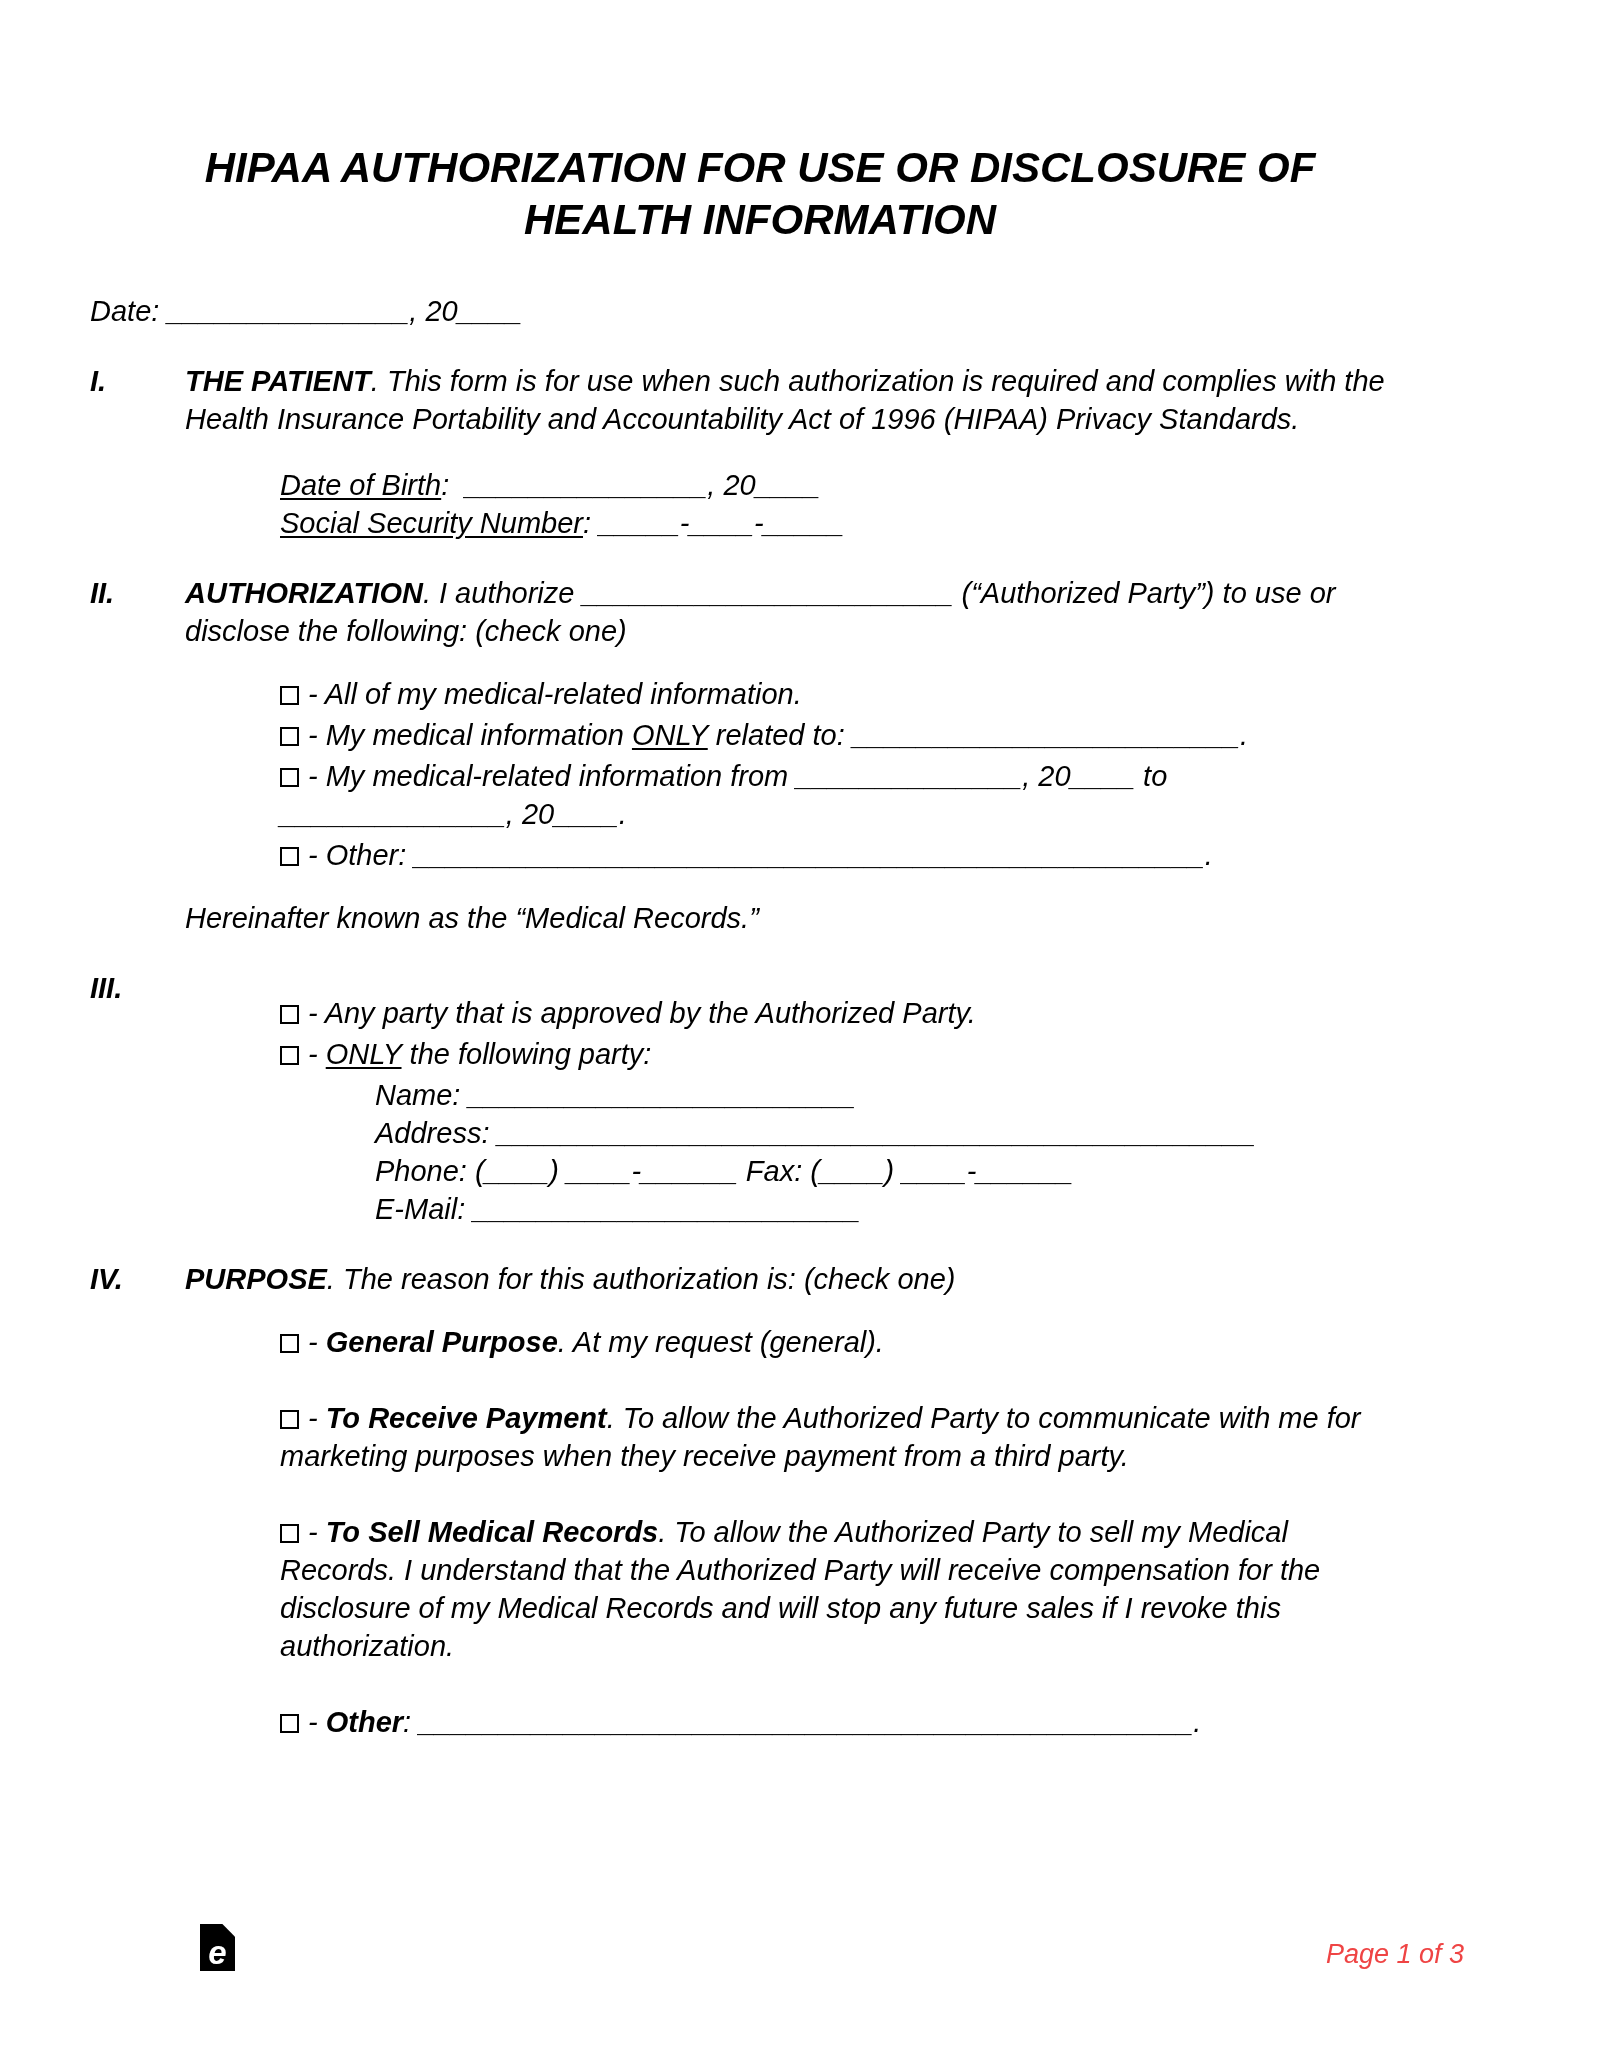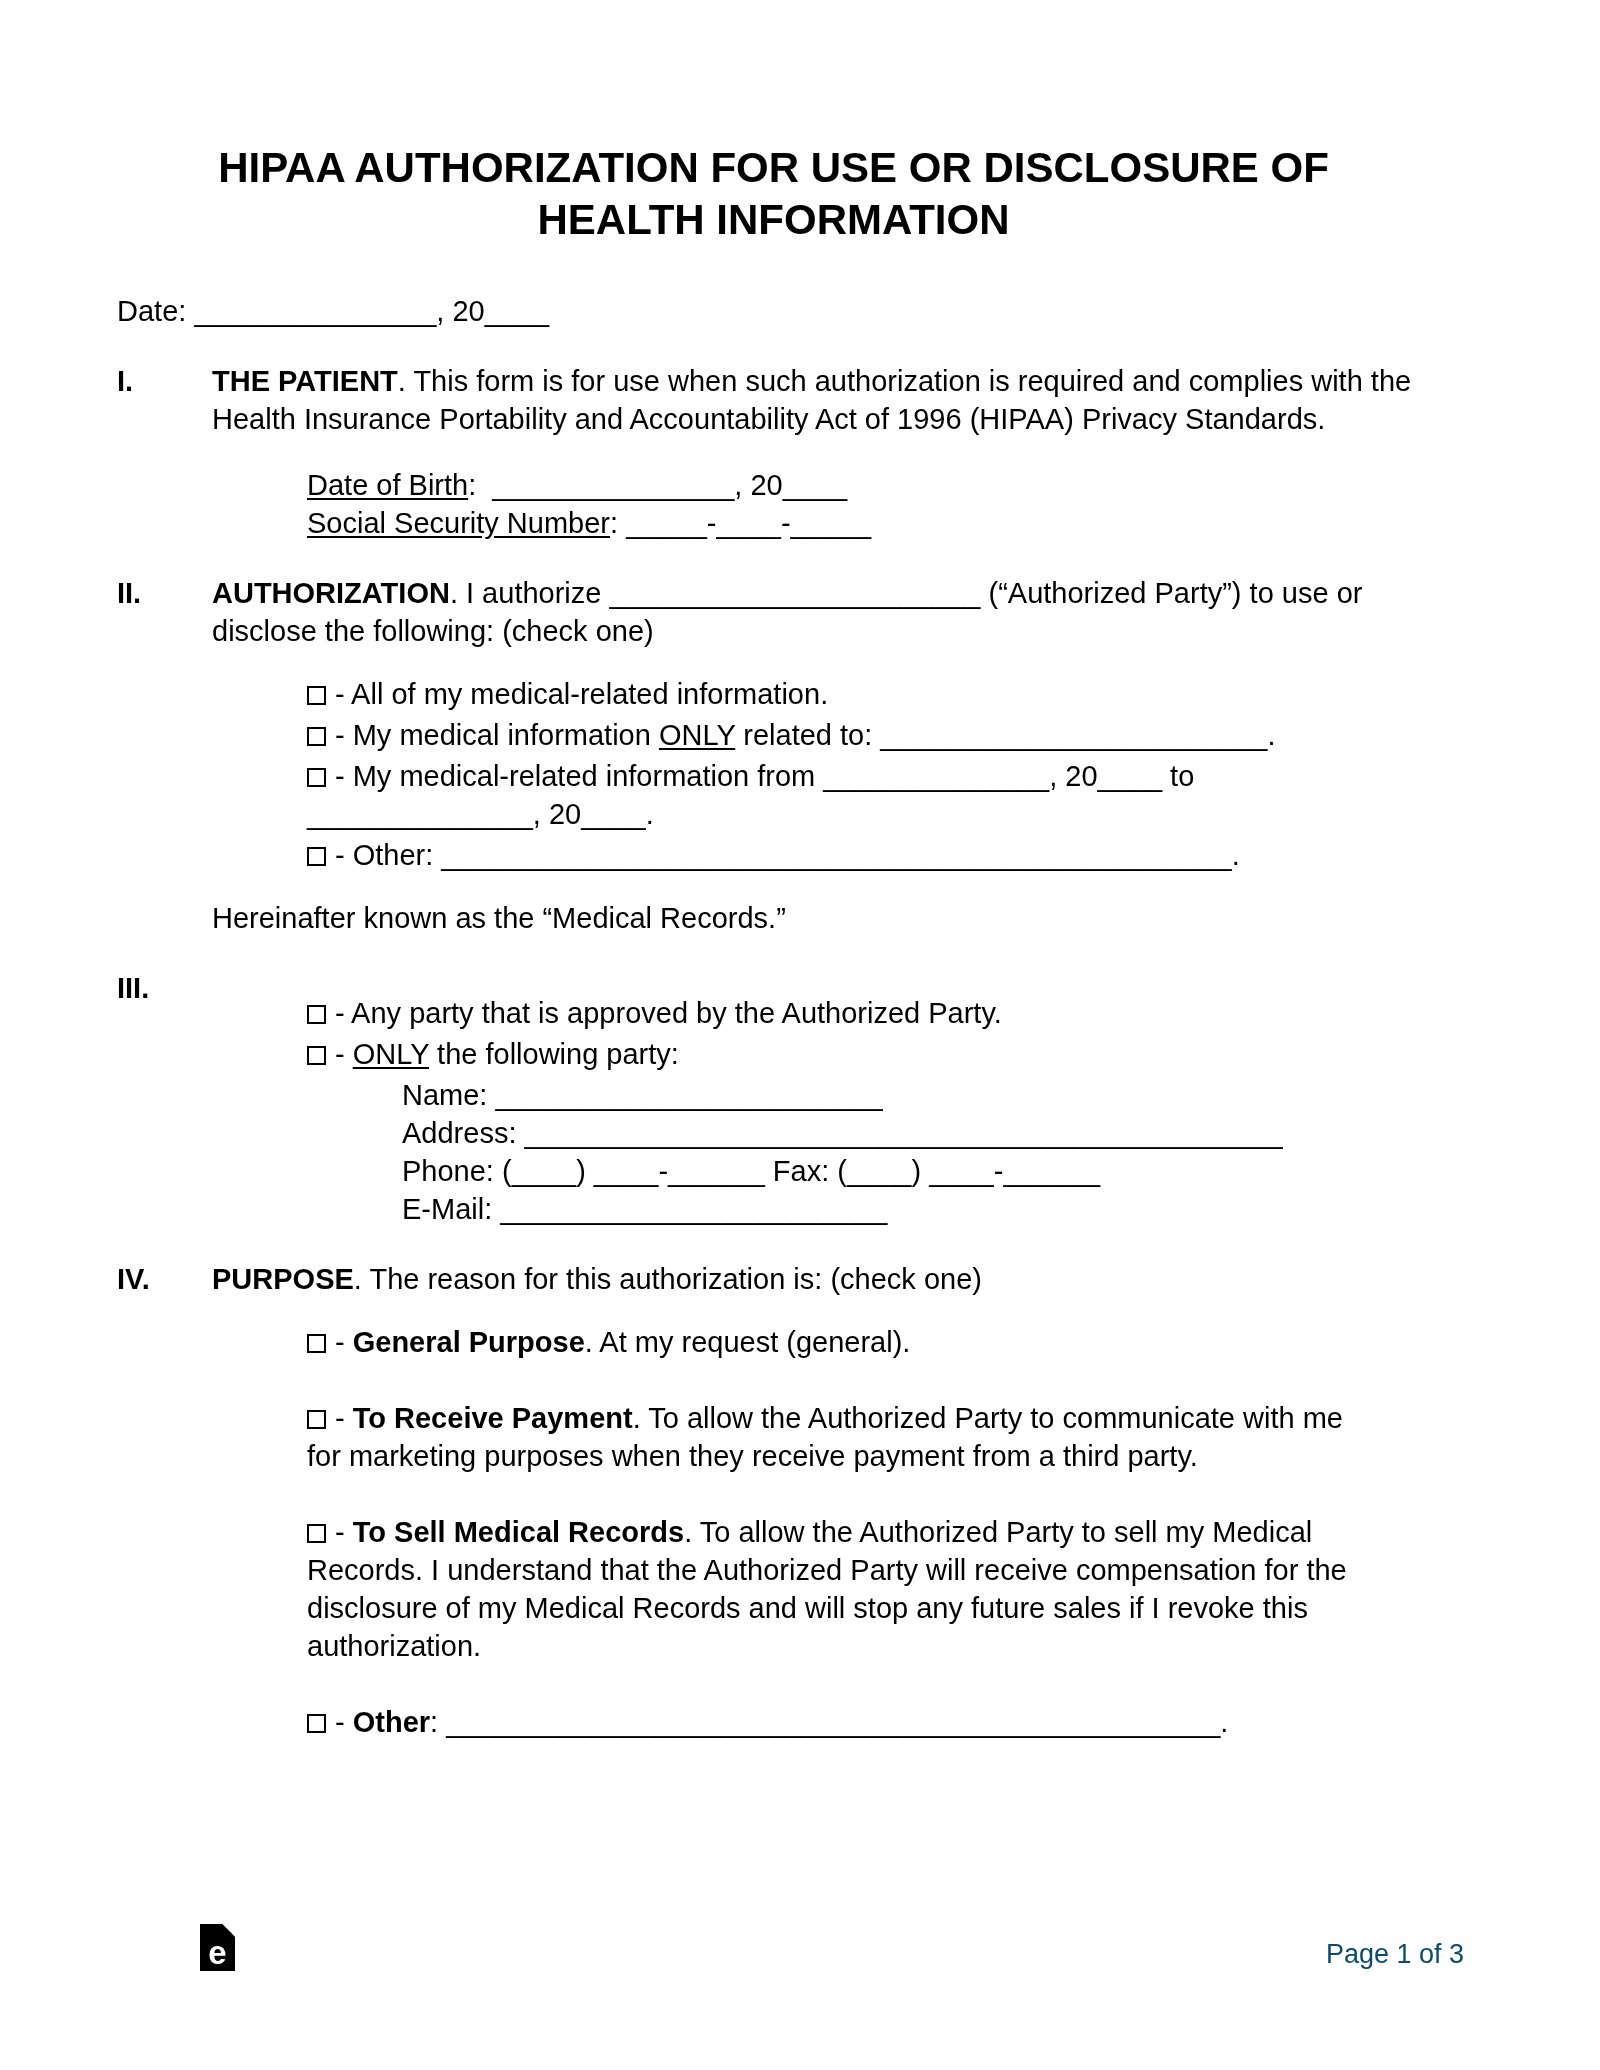--- a/index.html
+++ b/index.html
@@ -5,22 +5,23 @@
   * { margin:0; padding:0; box-sizing:border-box; }
   html,body { background:#ffffff; }
   .page {
     position:relative;
     width:1600px; height:2070px;
     background:#ffffff;
     color:#000000;
     font-family:"Liberation Sans", sans-serif;
     font-size:29px;
     line-height:38px;
-    padding:142px 160px 0 117px;
+    padding:142px 160px 0 90px;
     overflow:hidden;
+    font-style:italic;
   }
   .title {
     font-size:42px; line-height:52px; font-weight:bold;
     text-align:center;
     margin:0 40px 46px 30px;
   }
   .para { margin:0; white-space:pre-wrap; }
   .dateline { margin-bottom:0; }
   .sec { display:grid; grid-template-columns:95px 1fr; margin-top:32px; }
   .num { font-weight:bold; }
@@ -42,21 +43,21 @@
   .footer-logo {
     position:absolute; left:200px; top:1924px;
     width:35px; height:47px; background:#000000;
     clip-path:polygon(0 0, 64% 0, 100% 27%, 100% 100%, 0 100%);
     color:#ffffff; font-weight:bold; font-size:33px;
     display:flex; align-items:flex-end; justify-content:center;
     padding-bottom:3px; line-height:30px;
   }
   .page-number {
     position:absolute; right:136px; top:1938px;
-    font-size:27px; line-height:32px; color:#0c4a6e;
+    font-size:27px; line-height:32px; color:#ef4444;
   }
 </style>
 </head>
 <body>
 
 <div class="page">
 
   <h1 class="title"><span>HIPAA AUTHORIZATION FOR USE OR DISCLOSURE OF</span><br><span>HEALTH INFORMATION</span></h1>
 
   <p class="para dateline"><span>Date: </span><span class="blank">_______________</span><span>, 20</span><span class="blank">____</span></p>

